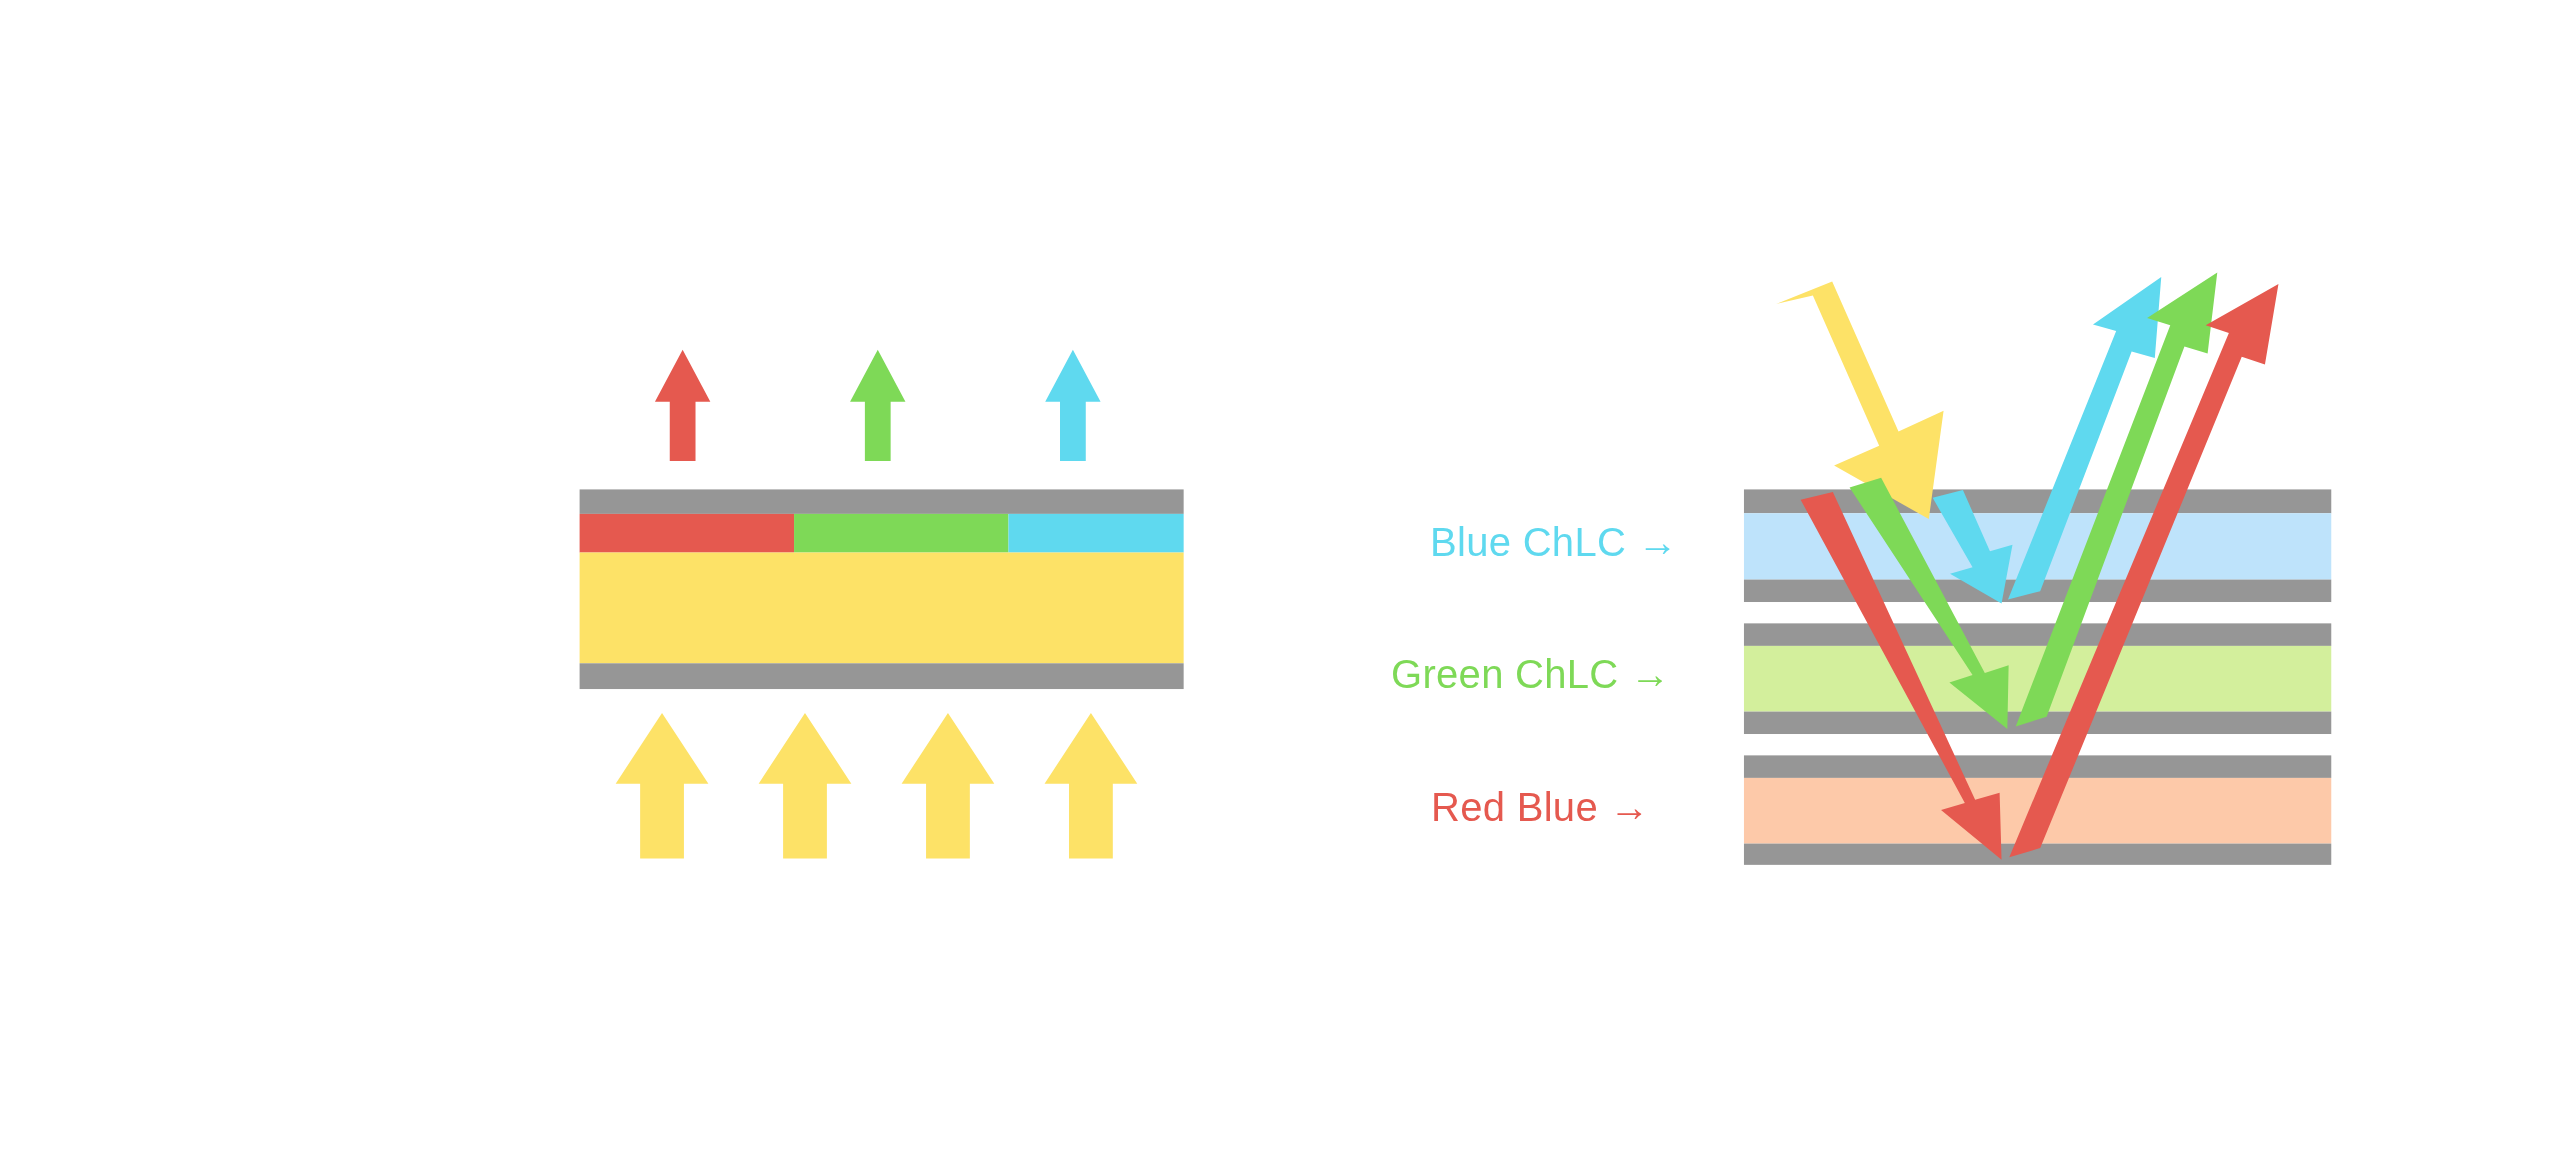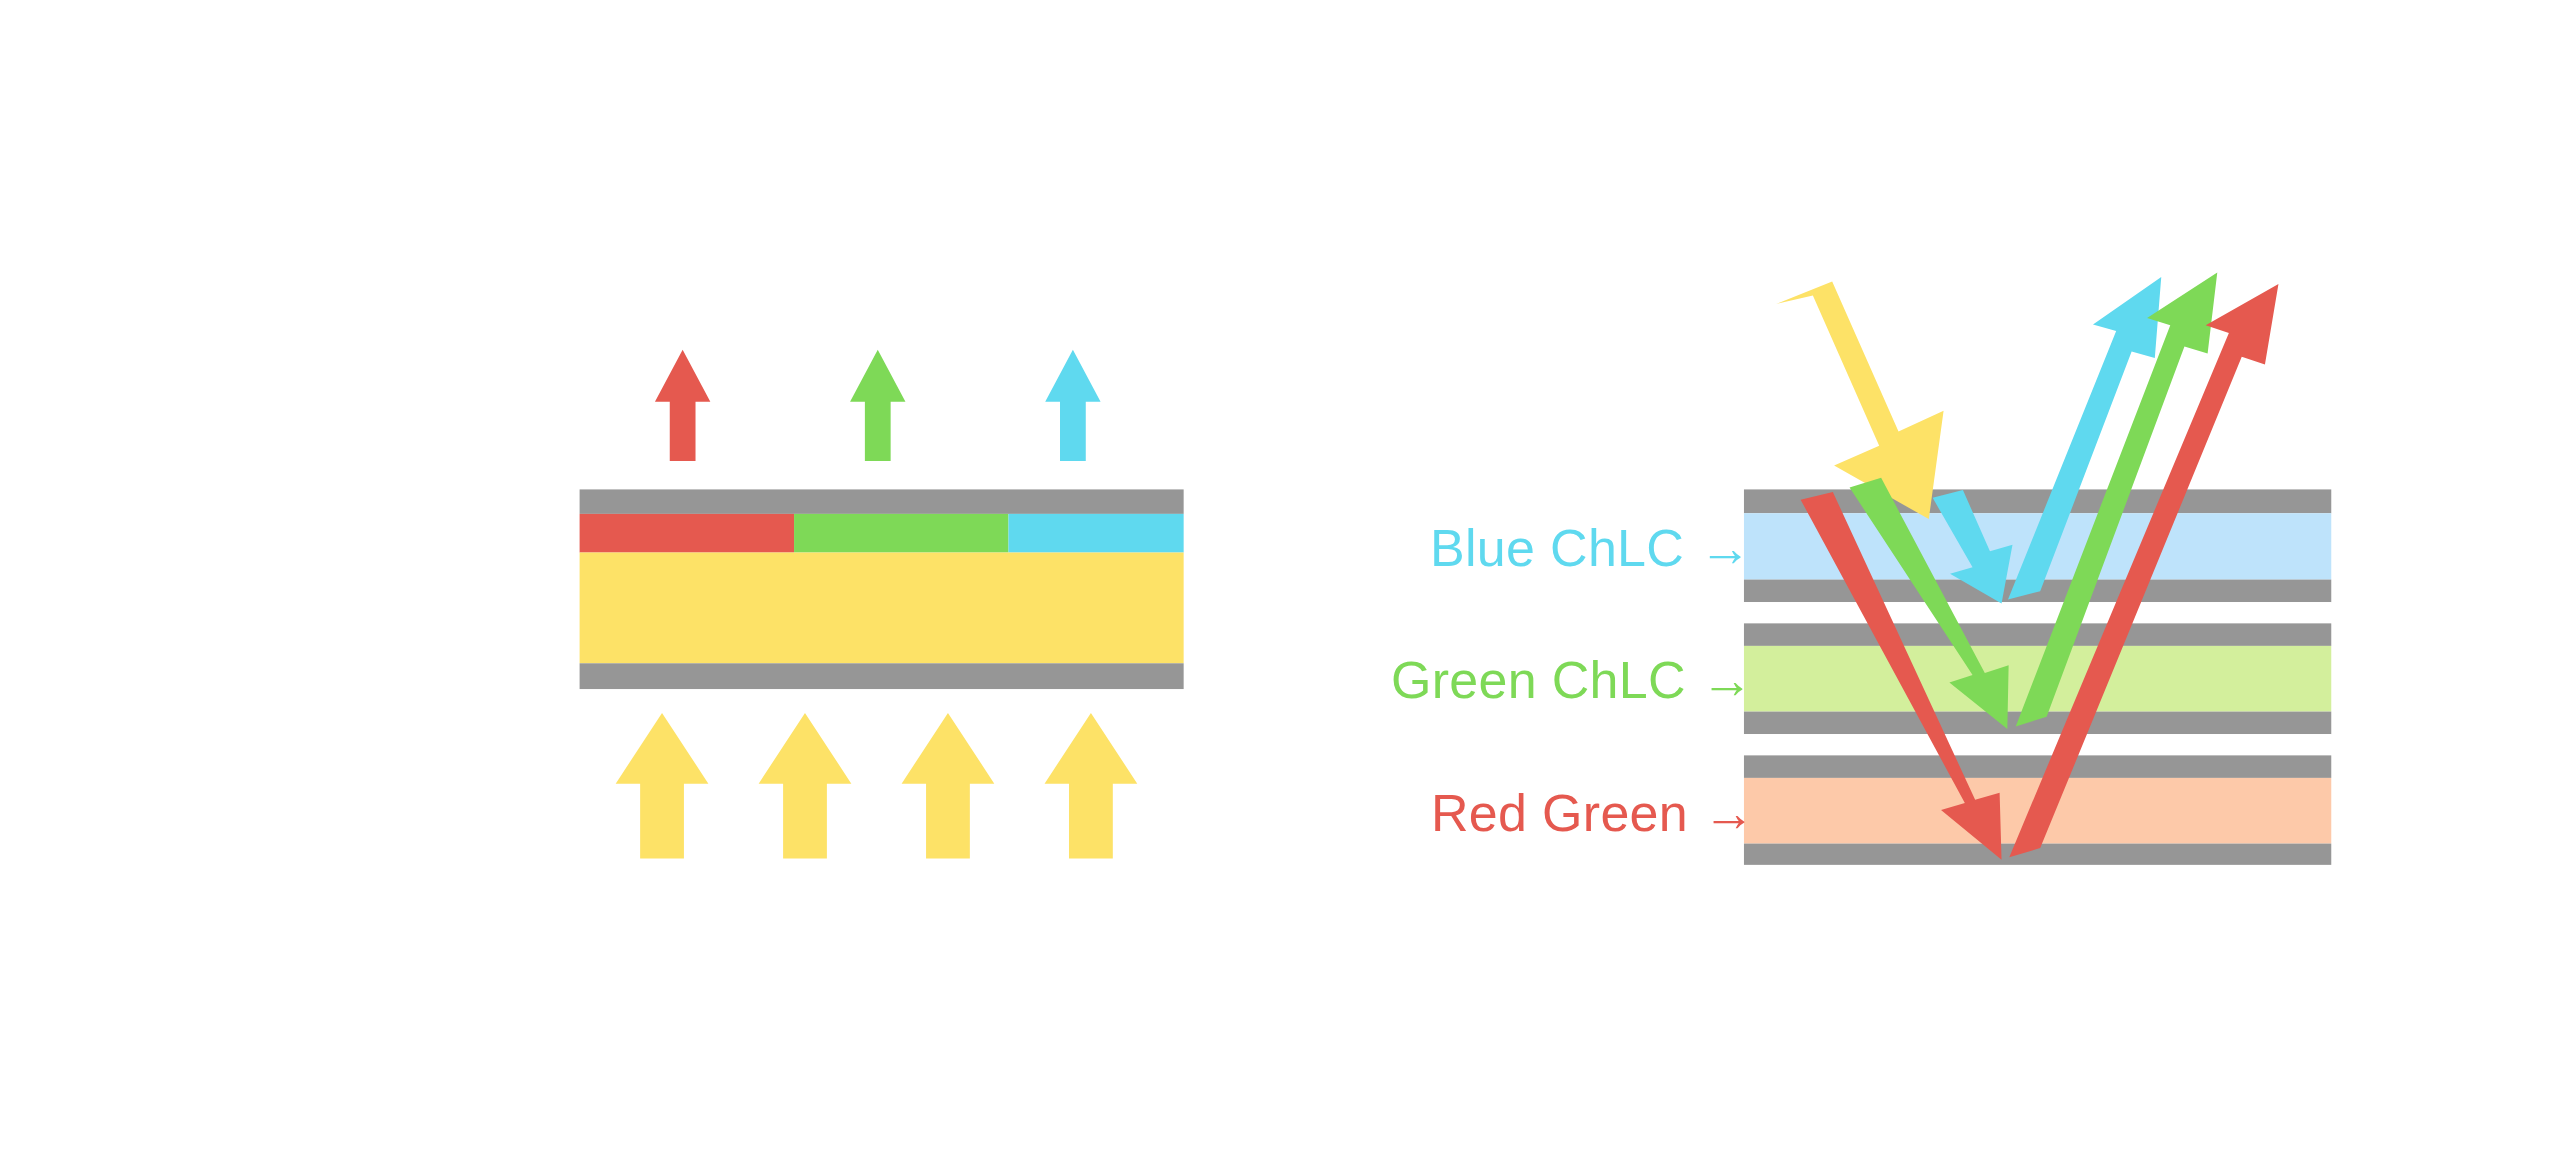--- a/index.html
+++ b/index.html
@@ -10,21 +10,21 @@
     font-family:"Liberation Sans", sans-serif;
     overflow:hidden;
     position:relative;
   }
   #stage{position:absolute;left:0;top:0;width:2576px;height:1154px;}
   .panel{position:absolute;}
   svg{display:block;overflow:visible;}
   .lbl{
     position:absolute;
     font-family:"Liberation Sans", sans-serif;
-    font-size:52px;
+    font-size:40px;
     font-weight:400;
     letter-spacing:0.3px;
     white-space:nowrap;
     line-height:1;
   }
 </style>
 </head>
 <body style="background: rgb(255, 255, 255);">
 
 <div id="stage">
@@ -99,18 +99,18 @@
       </g>
     </svg>
 
     <div class="lbl" id="lbl-blue" style="left: 142px; top: 522px; color: rgb(95, 217, 239);">
       <span>Blue ChLC →</span>
     </div>
     <div class="lbl" id="lbl-green" style="left: 103px; top: 654px; color: rgb(126, 217, 87); text-align: right;">
       <span>Green ChLC →</span>
     </div>
     <div class="lbl" id="lbl-red" style="left: 143px; top: 787px; color: rgb(229, 89, 79);">
-      <span>Red Green →</span>
+      <span>Red Blue →</span>
     </div>
   </div>
 
 </div>
 
 
 </body></html>

